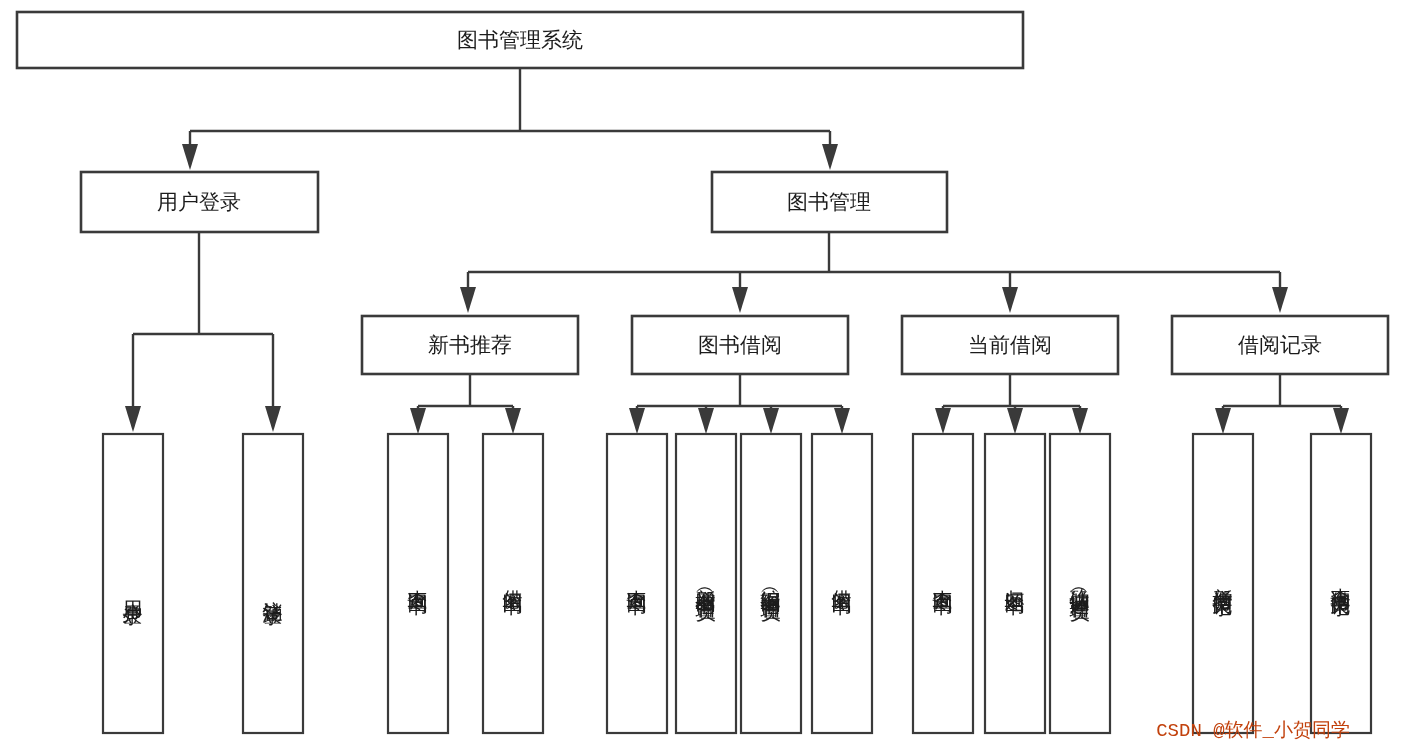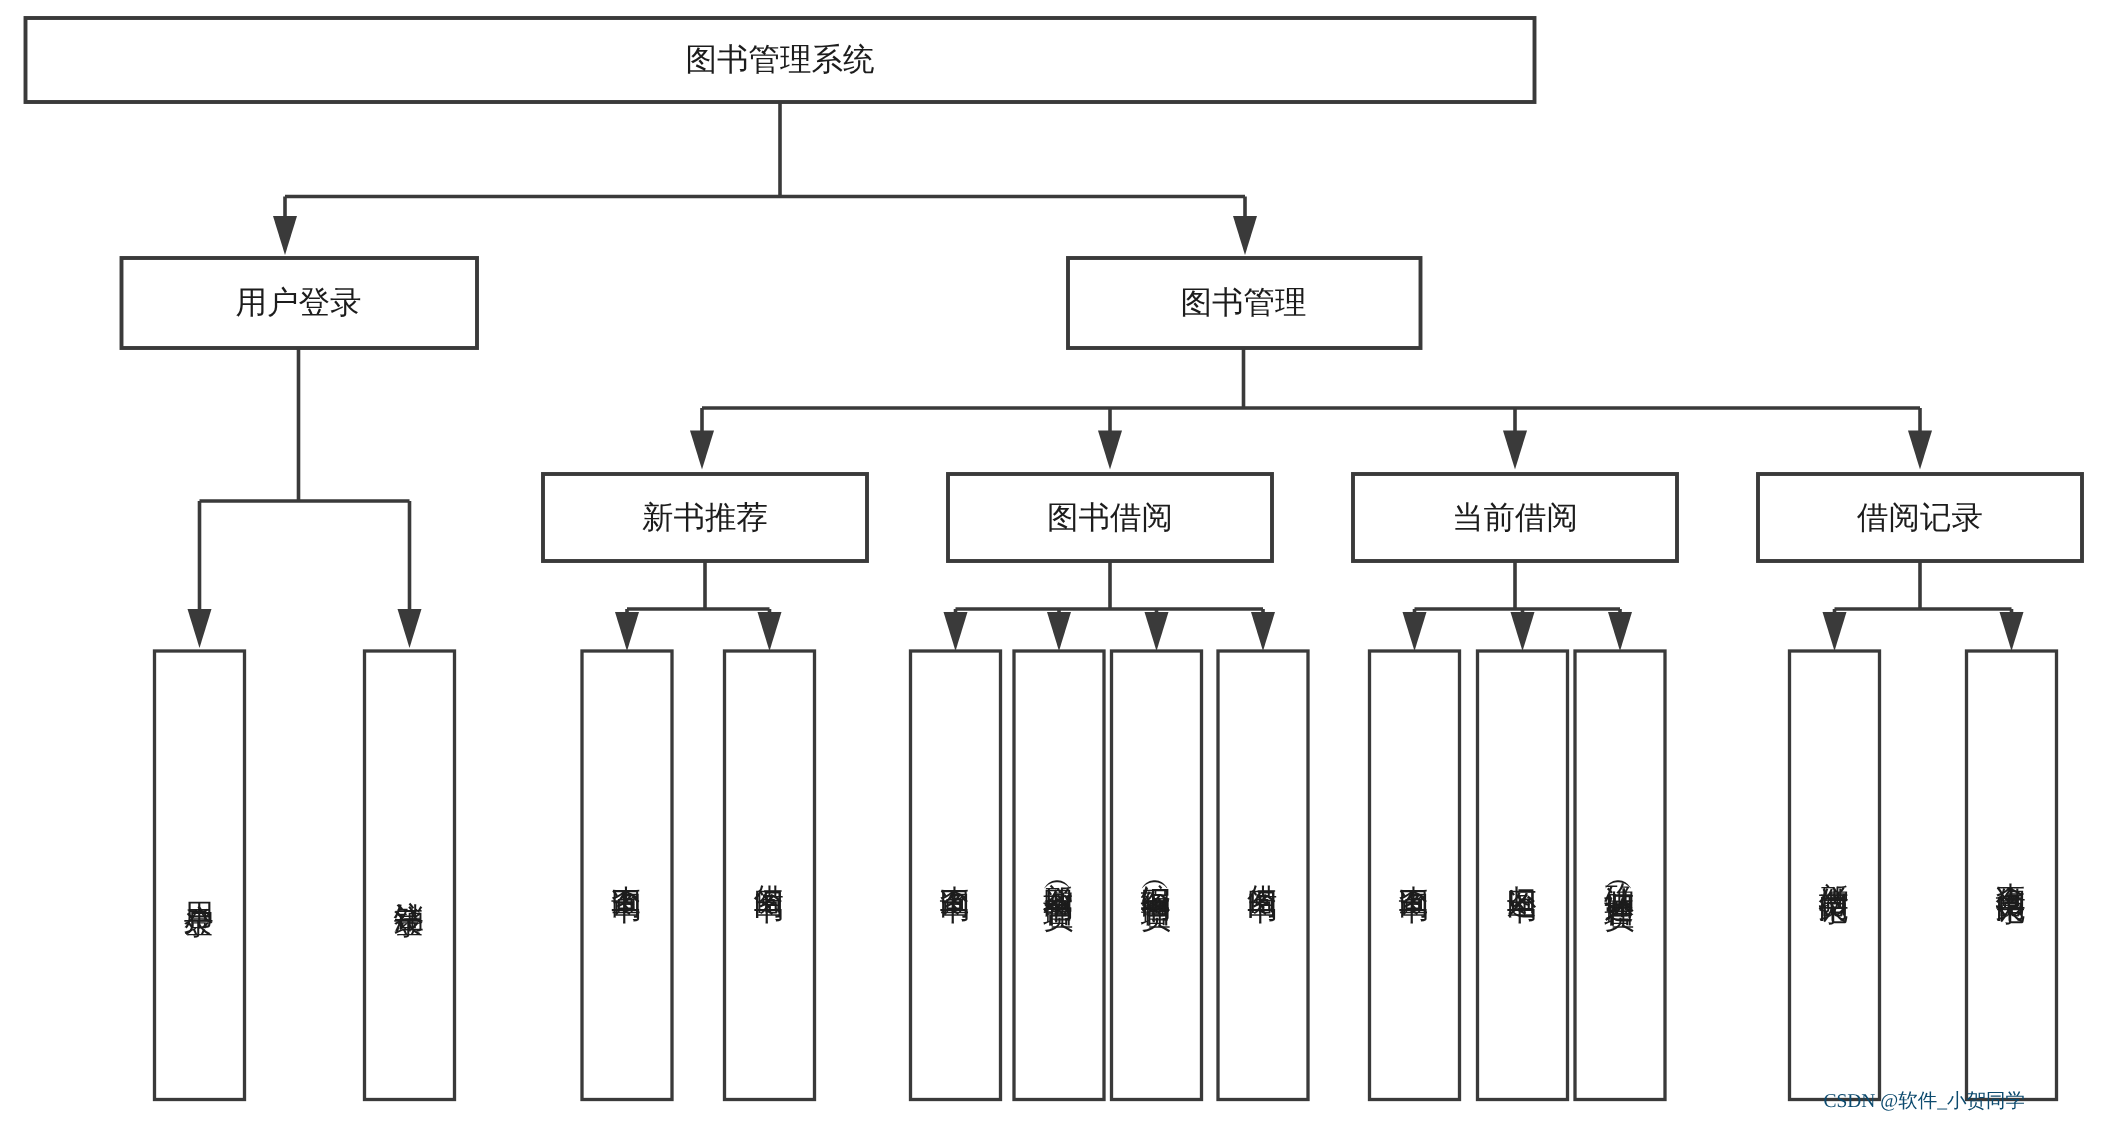--- a/index.html
+++ b/index.html
@@ -56,23 +56,23 @@
     font-size: 20px;
     writing-mode: vertical-rl;
     text-orientation: upright;
     letter-spacing: 2px;
     dominant-baseline: central;
   }
   .watermark {
     position: absolute;
     right: 8px;
     bottom: 4px;
-    font-family: Liberation Serif, serif;
-    font-size: 13px;
-    color: #0c4a6e;
+    font-family: Liberation Mono, monospace;
+    font-size: 19px;
+    color: #c2410c;
     white-space: nowrap;
     user-select: none;
   }
 </style>
 </head>
 <body>
 
 <div id="diagram-root">
   <svg class="flow" viewBox="0 0 1405 747" xmlns="http://www.w3.org/2000/svg">
 

